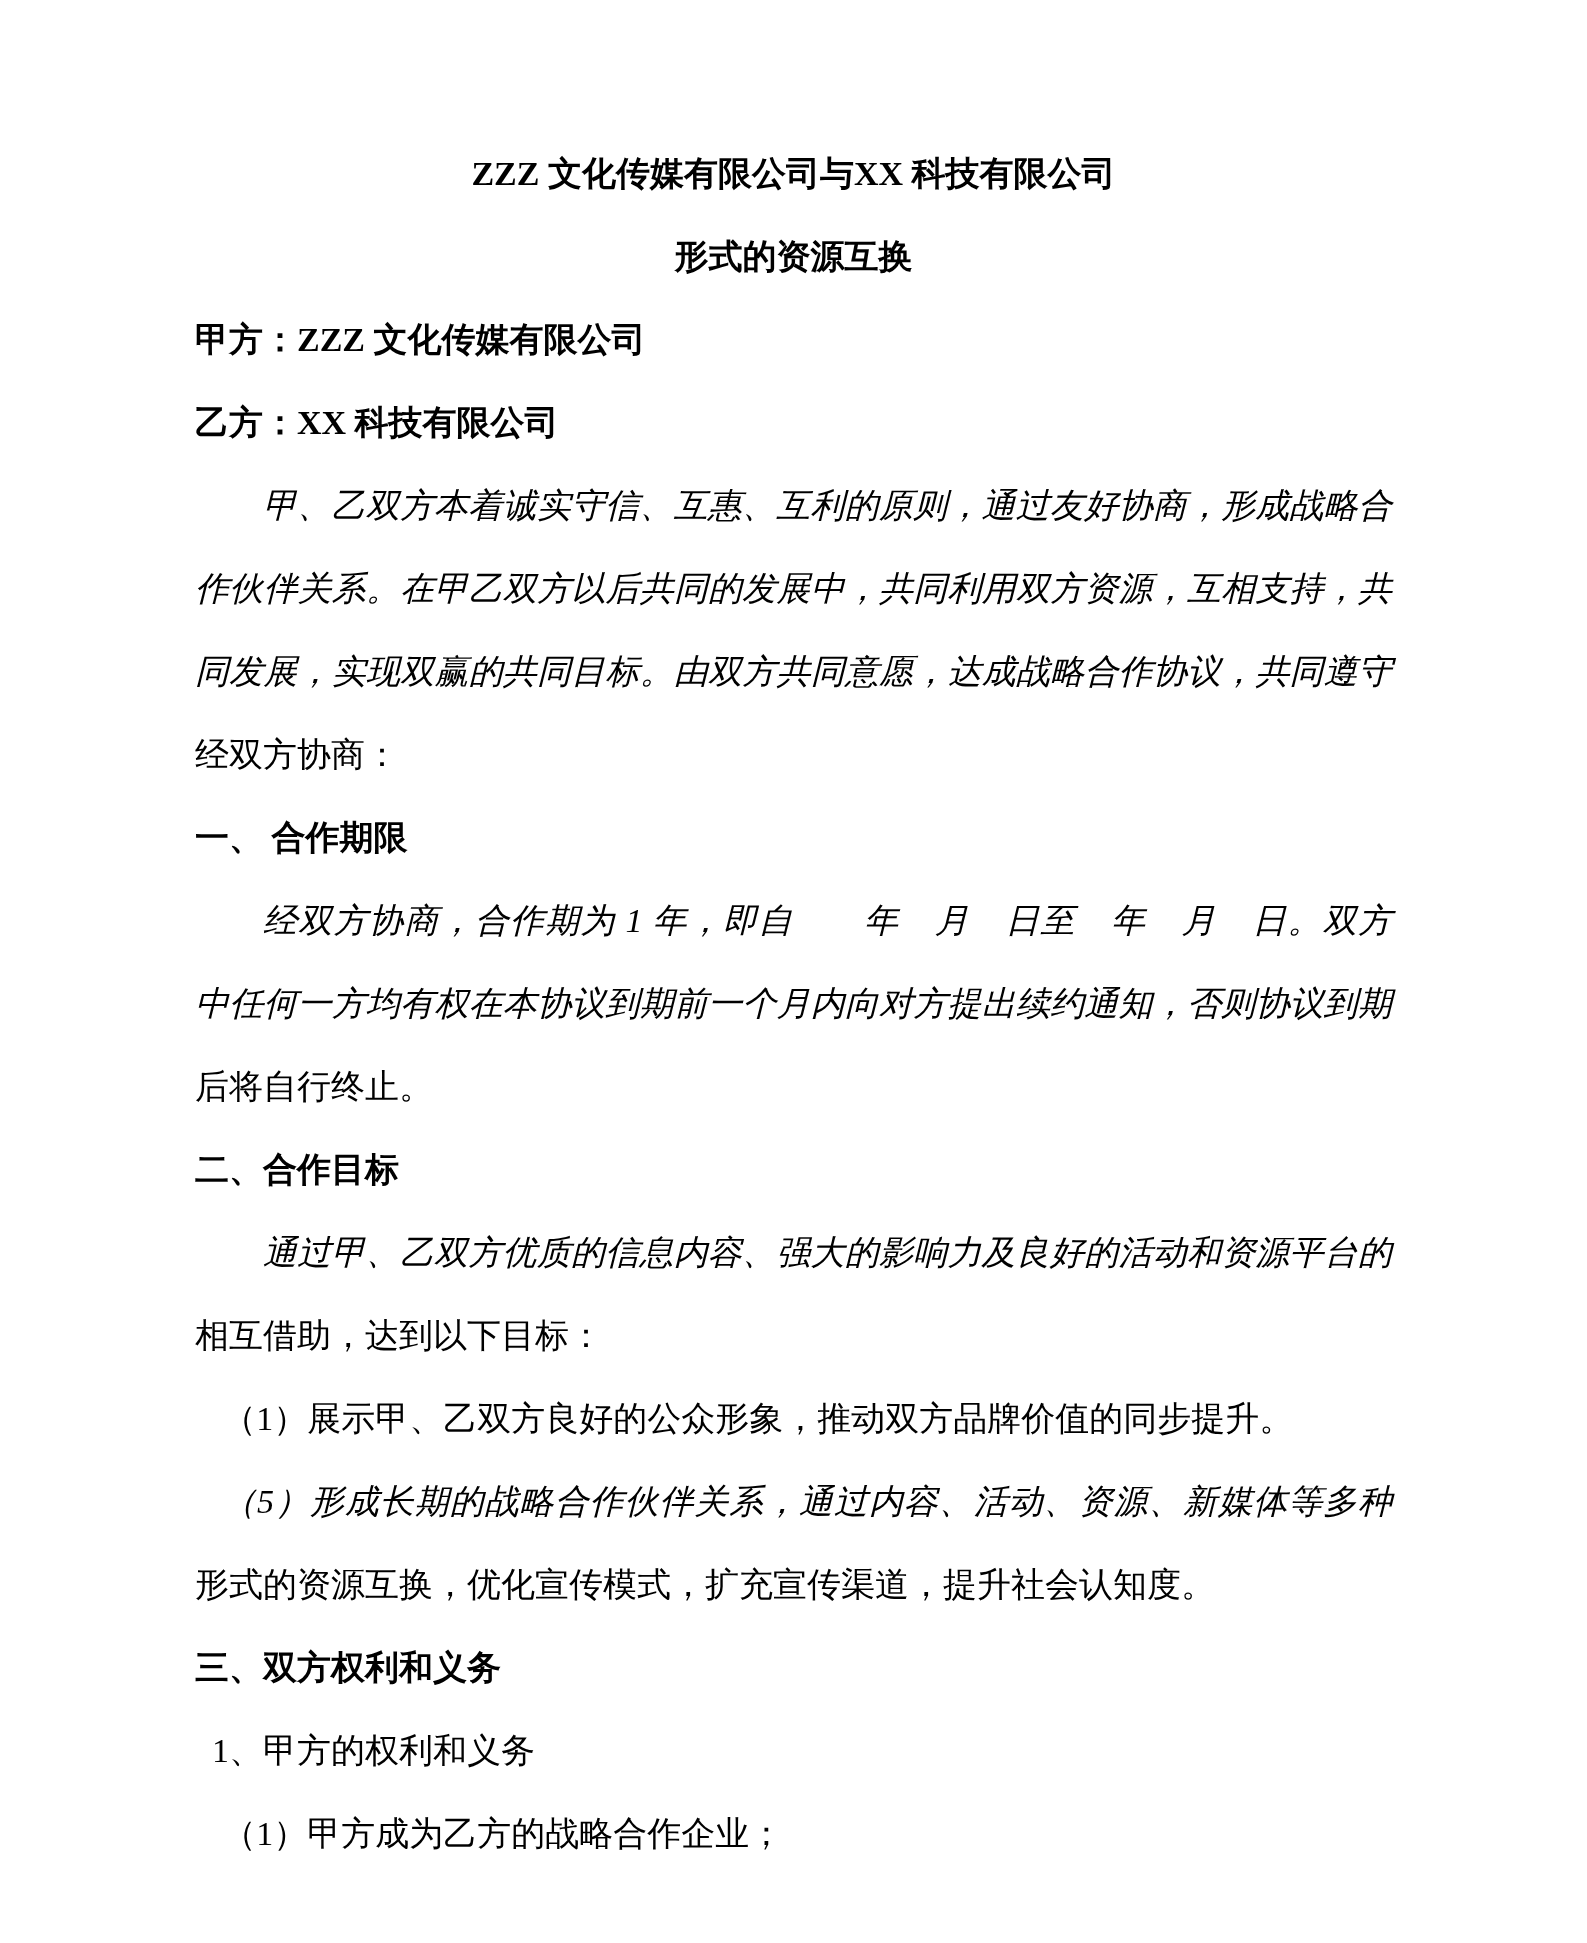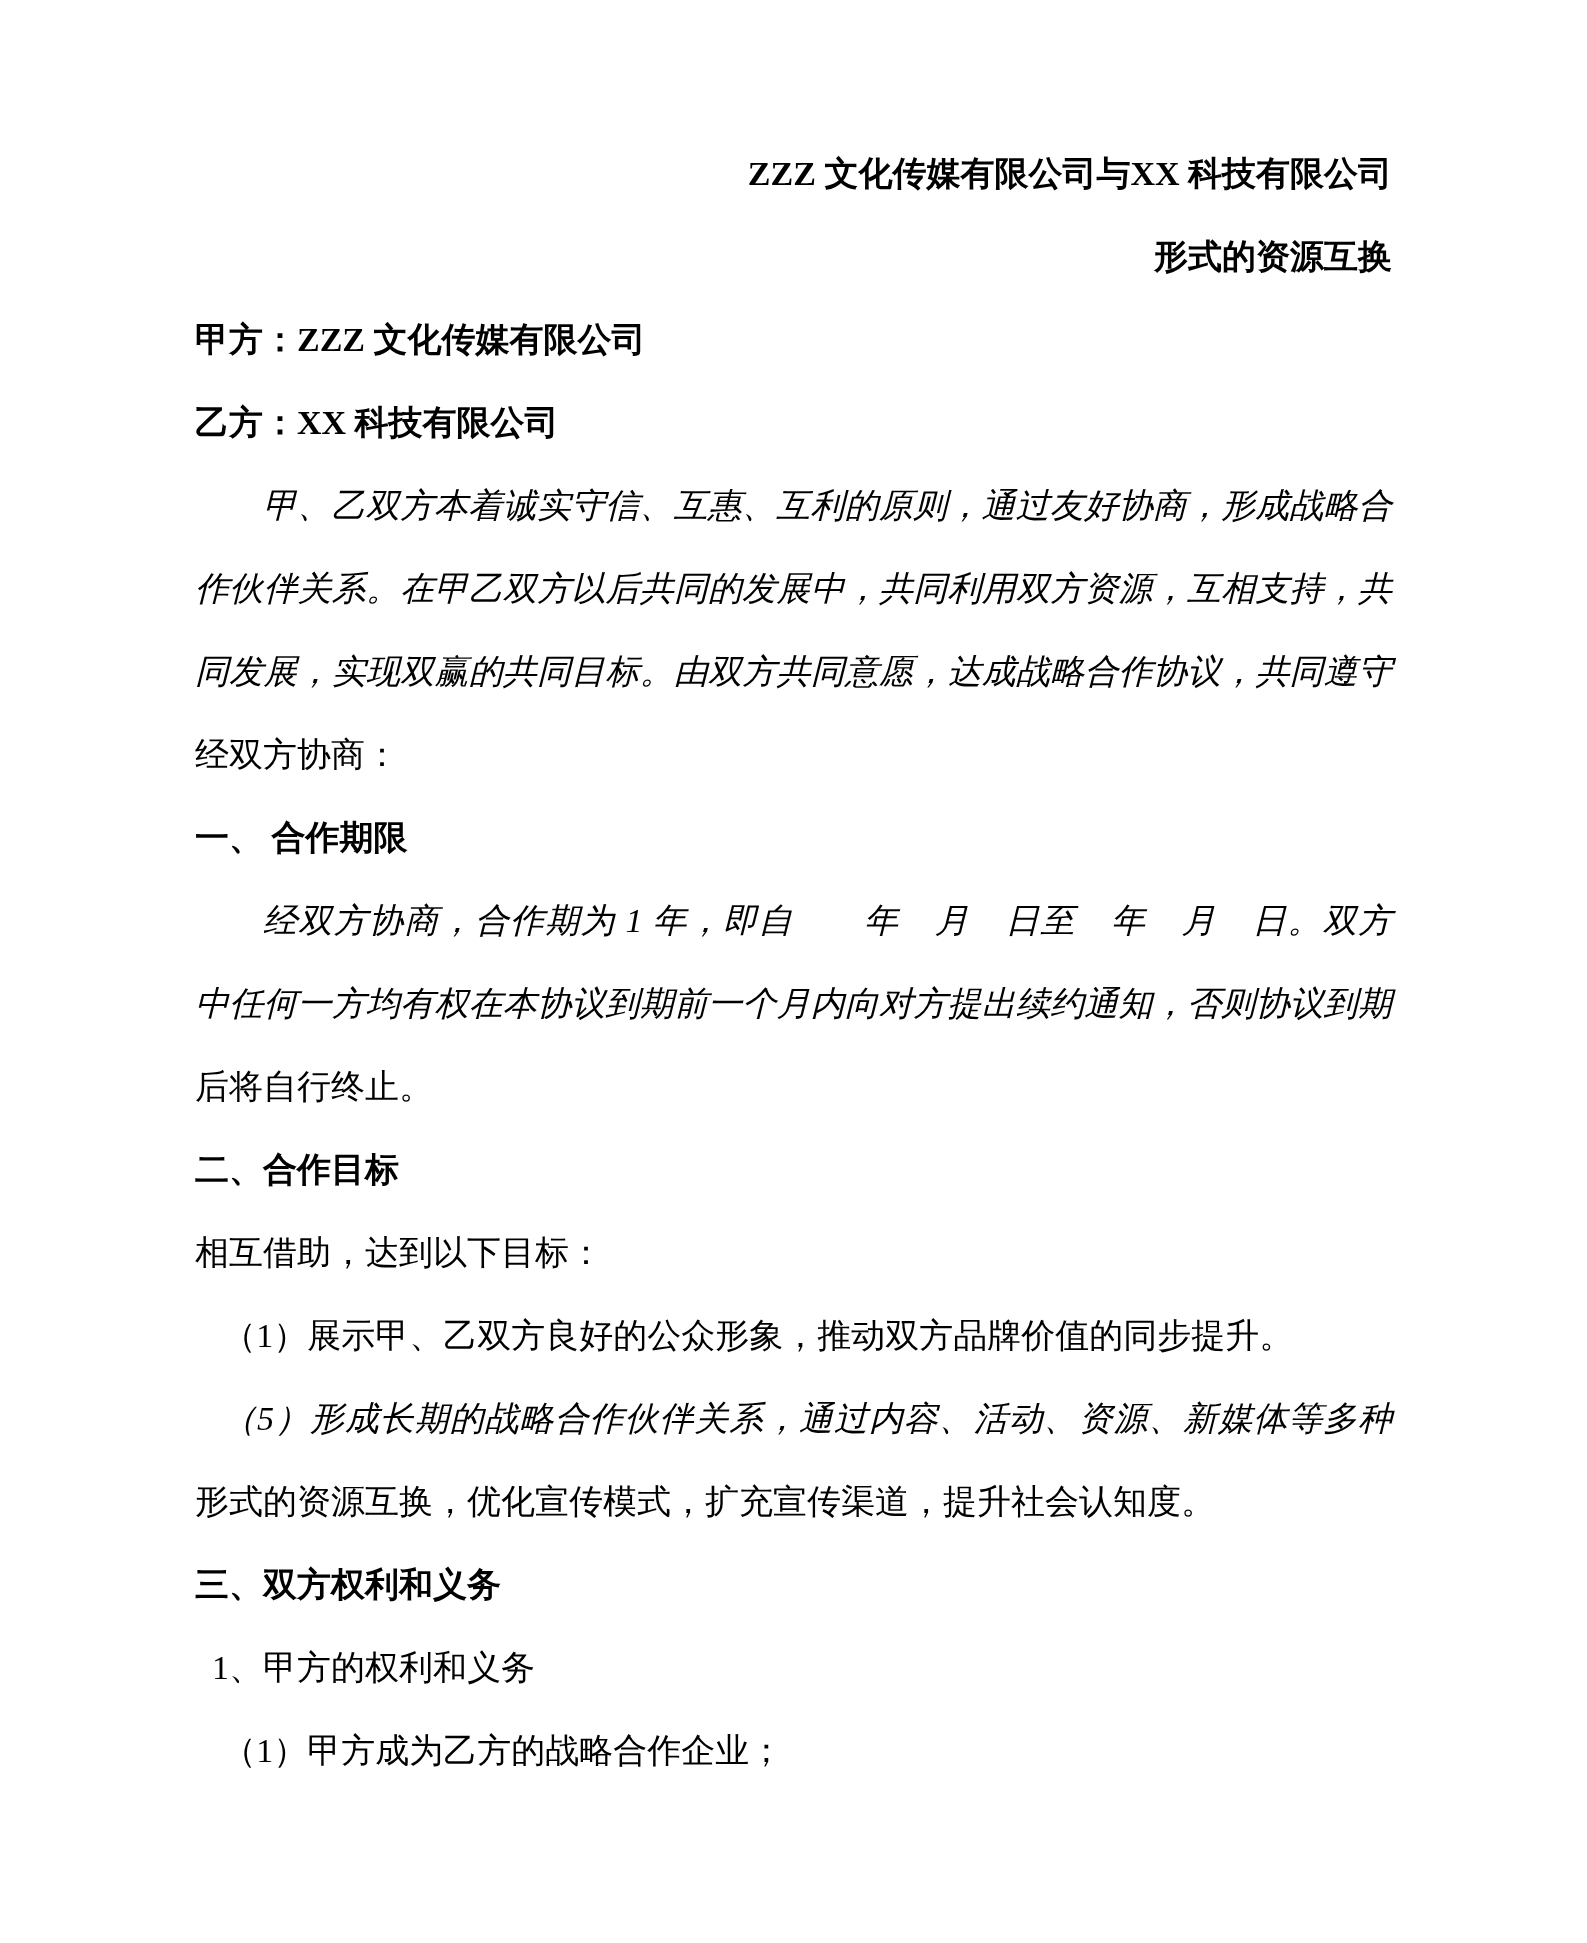--- a/index.html
+++ b/index.html
@@ -24,21 +24,21 @@
     padding-top: 132px;
   }
   .line {
     font-size: 34px;
     height: 83px;
     line-height: 83px;
     white-space: normal;
     letter-spacing: 0;
   }
   .bold   { font-weight: 700; }
-  .center { text-align: right; }
+  .center { text-align: center; }
   .fill   { text-align: justify; text-align-last: justify; font-style: italic; }
   .ind2   { text-indent: 2em; }
   .ind08  { text-indent: 0.8em; }
   .ind05  { text-indent: 0.5em; }
 </style>
 </head>
 <body>
 
 <div class="page">
   <div class="content">
@@ -62,20 +62,21 @@
     <div class="line bold">一、 合作期限</div>
 
     <div class="line fill ind2">经双方协商，合作期为 1 年，即自　　年　月　日至　年　月　日。双方</div>
 
     <div class="line fill">中任何一方均有权在本协议到期前一个月内向对方提出续约通知，否则协议到期</div>
 
     <div class="line">后将自行终止。</div>
 
     <div class="line bold">二、合作目标</div>
 
+    <div class="line fill ind2">通过甲、乙双方优质的信息内容、强大的影响力及良好的活动和资源平台的</div>
 
     <div class="line">相互借助，达到以下目标：</div>
 
     <div class="line ind08">（1）展示甲、乙双方良好的公众形象，推动双方品牌价值的同步提升。</div>
 
     <div class="line fill ind08">（5）形成长期的战略合作伙伴关系，通过内容、活动、资源、新媒体等多种</div>
 
     <div class="line">形式的资源互换，优化宣传模式，扩充宣传渠道，提升社会认知度。</div>
 
 

